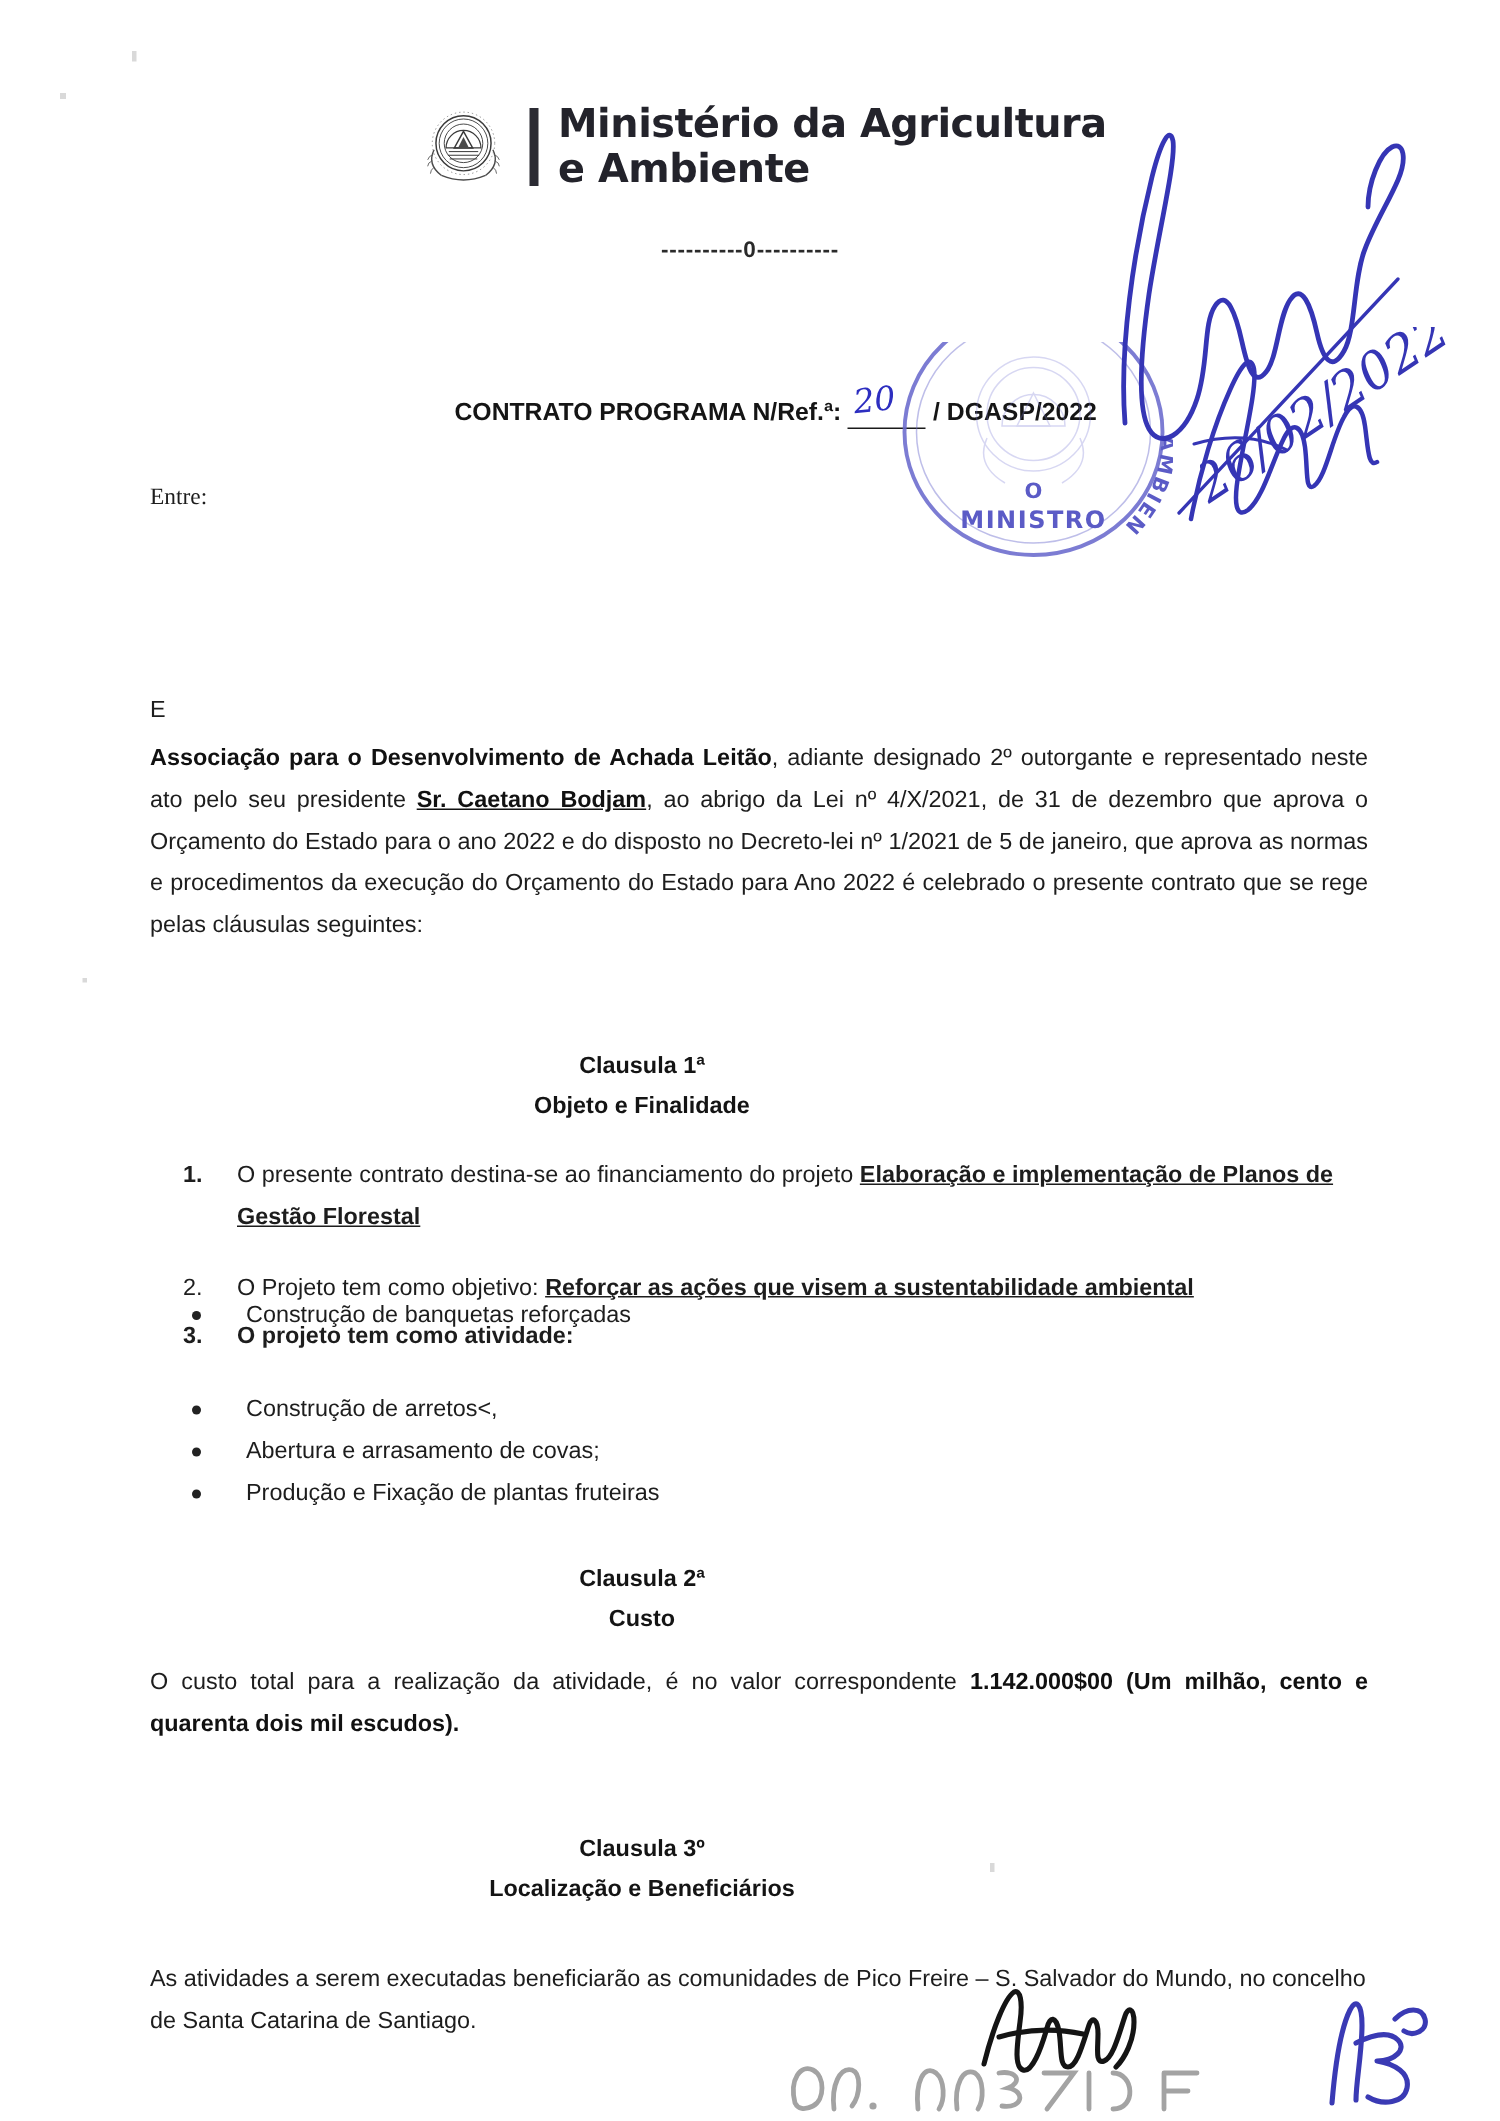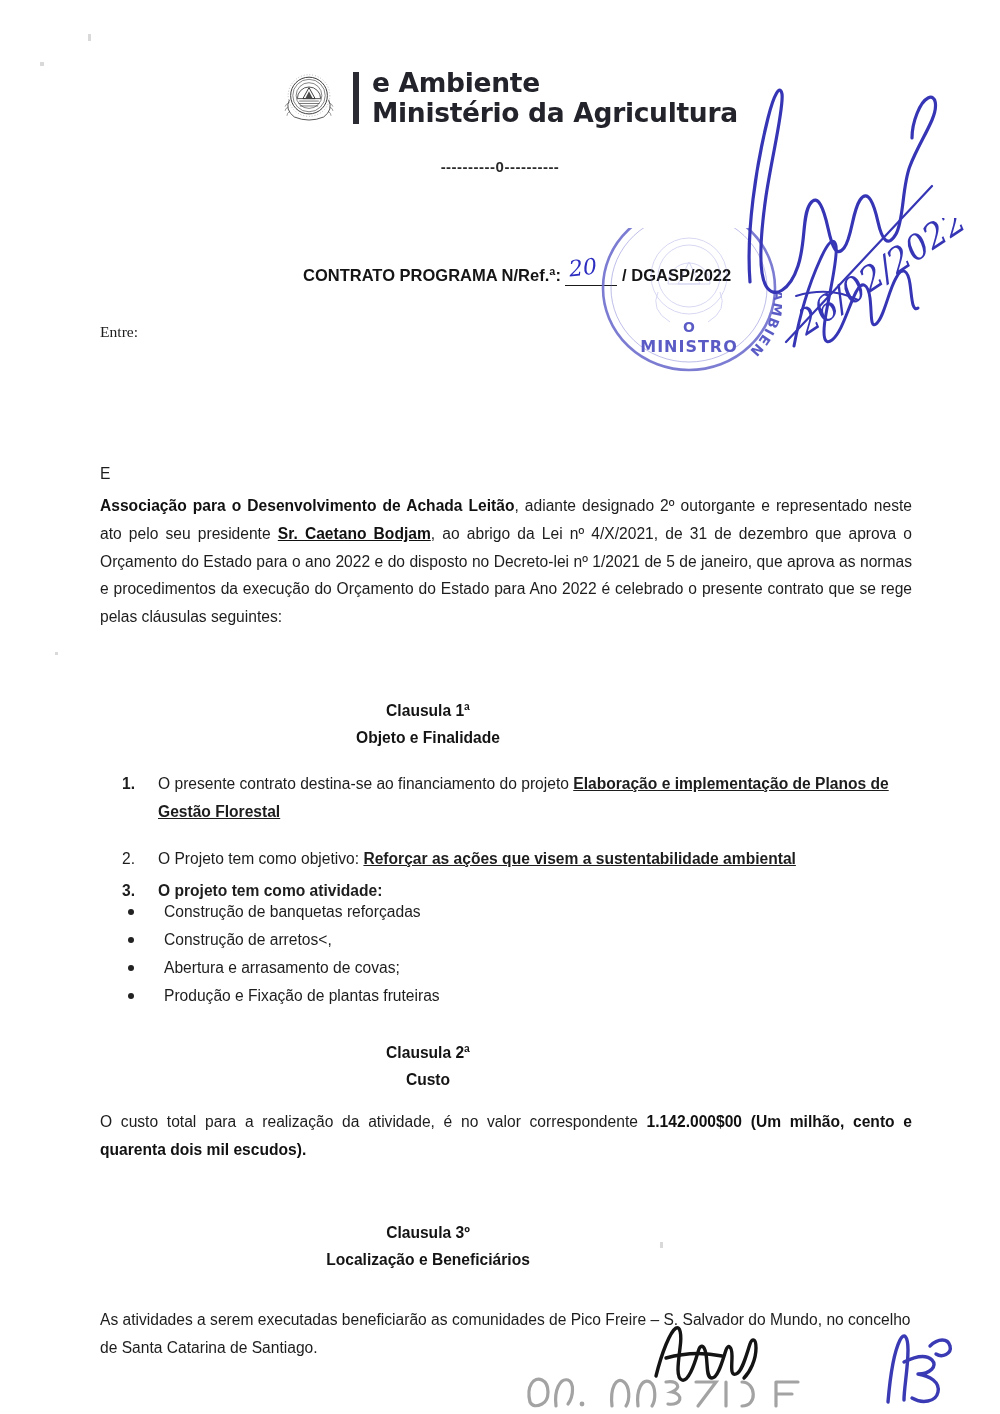--- a/index.html
+++ b/index.html
@@ -232,22 +232,22 @@
             <path d="M84 64 q5 2 5 6"></path>
           <path d="M82 71 q4 3 4 7"></path>
         </g>
         <g stroke="#6a6a6a" stroke-width=".8" fill="none">
           <circle cx="50" cy="45" r="34" stroke-dasharray="1.5 3.2"></circle>
         </g>
       </svg>
     </div>
     <div class="lh-bar"></div>
     <div class="lh-text">
+      <div>Ministério da Agricultura</div>
       <div>e Ambiente</div>
-      <div>Ministério da Agricultura</div>
     </div>
   </div>
 
   <div class="separator">----------0----------</div>
 
   <div class="contract-title">
     <span>CONTRATO PROGRAMA N/Ref.ª:</span>
     <span class="refnum">
       &nbsp;&nbsp;&nbsp;&nbsp;
       <span class="hand">20</span>
@@ -328,21 +328,21 @@
   <div class="num-item" style="top:845px;">
     <span class="marker">2.</span>
     <span class="content"><span>O Projeto tem  como objetivo: </span><b class="u">Reforçar as ações que visem a sustentabilidade ambiental</b></span>
   </div>
 
   <div class="num-item bold" style="top:877px;">
     <span class="marker">3.</span>
     <span class="content">O projeto tem como atividade:</span>
   </div>
 
-  <div class="bullet-item" style="top:900px;">
+  <div class="bullet-item" style="top:865px;">
     <span class="dot"></span>
     <span class="btext"> Construção de banquetas reforçadas</span>
   </div>
   <div class="bullet-item" style="top:928px;">
     <span class="dot"></span>
     <span class="btext">Construção de arretos&lt;,</span>
   </div>
   <div class="bullet-item" style="top:956px;">
     <span class="dot"></span>
     <span class="btext">Abertura e arrasamento de covas;</span>

